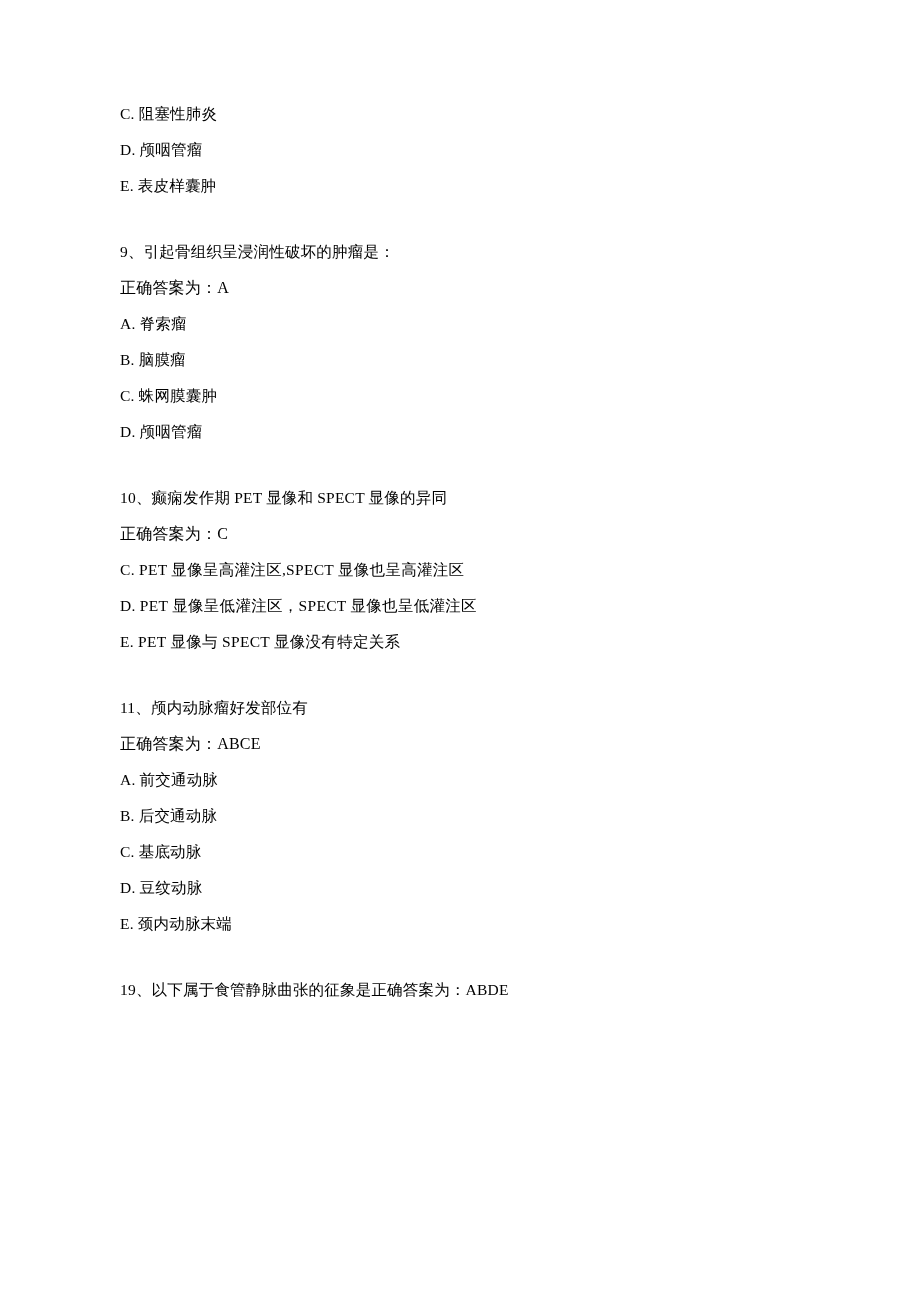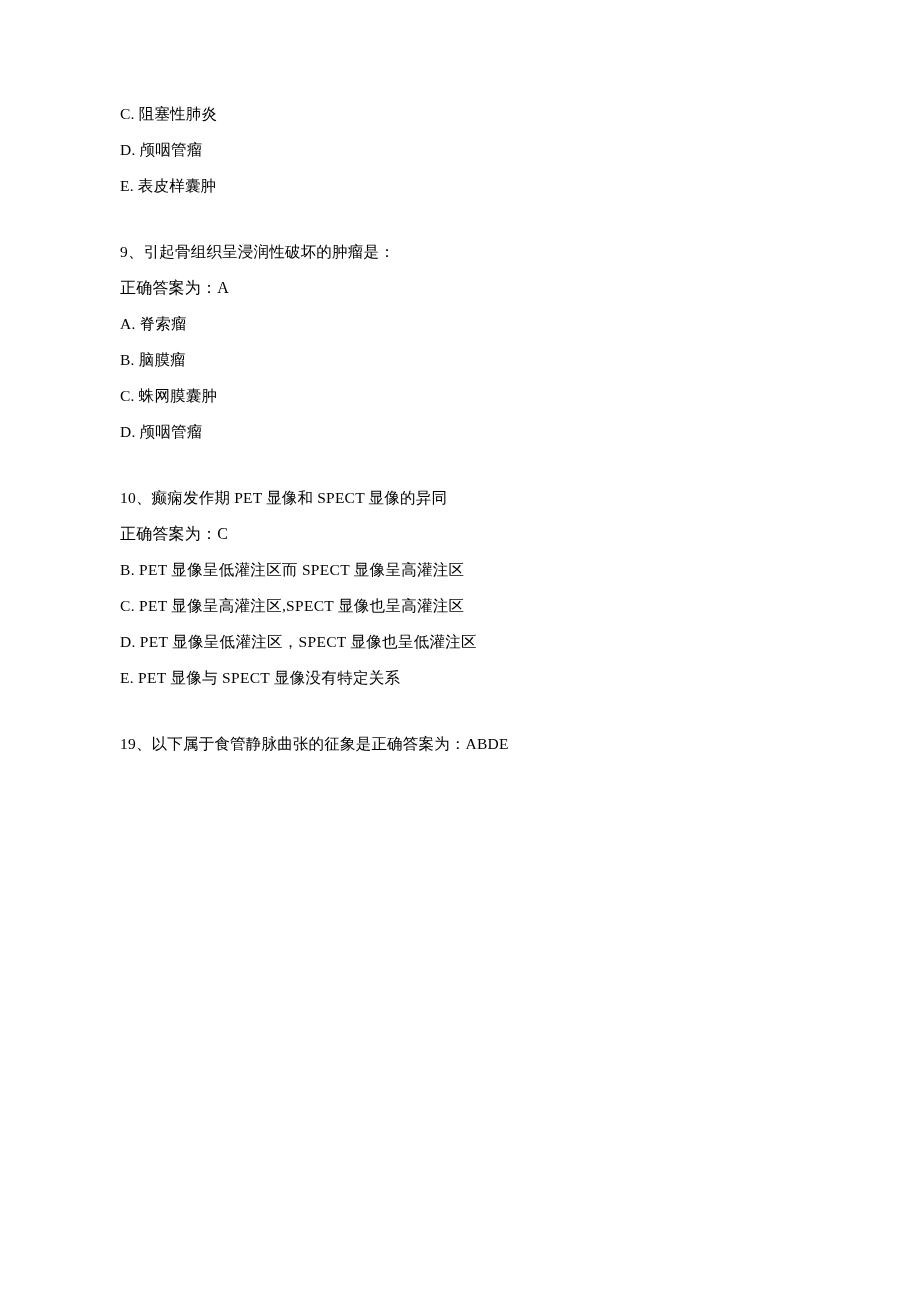--- a/index.html
+++ b/index.html
@@ -69,25 +69,33 @@
       <div class="ans-line">正确答案为：A</div>
       <div class="opt-line">A. 脊索瘤</div>
       <div class="opt-line">B. 脑膜瘤</div>
       <div class="opt-line">C. 蛛网膜囊肿</div>
       <div class="opt-line">D. 颅咽管瘤</div>
     </div>
 
     <div class="block">
       <div class="q-line">10、癫痫发作期 PET 显像和 SPECT 显像的异同</div>
       <div class="ans-line">正确答案为：C</div>
-      <div class="opt-line wide-opt">B.  PET 显像呈低灌注区而 SPECT 显像呈高灌注区</div>
       <div class="opt-line wide-opt">C.  PET 显像呈高灌注区,SPECT 显像也呈高灌注区</div>
       <div class="opt-line wide-opt">D.  PET 显像呈低灌注区，SPECT 显像也呈低灌注区</div>
       <div class="opt-line wide-opt">E.  PET 显像与 SPECT 显像没有特定关系</div>
     </div>
 
+    <div class="block">
+      <div class="q-line">11、颅内动脉瘤好发部位有</div>
+      <div class="ans-line">正确答案为：ABCE</div>
+      <div class="opt-line">A. 前交通动脉</div>
+      <div class="opt-line">B. 后交通动脉</div>
+      <div class="opt-line">C. 基底动脉</div>
+      <div class="opt-line">D. 豆纹动脉</div>
+      <div class="opt-line">E. 颈内动脉末端</div>
+    </div>
 
     <div class="block">
       <div class="q-line">19、以下属于食管静脉曲张的征象是正确答案为：ABDE</div>
     </div>
 
   </div>
 </div>
 
 </body></html>

